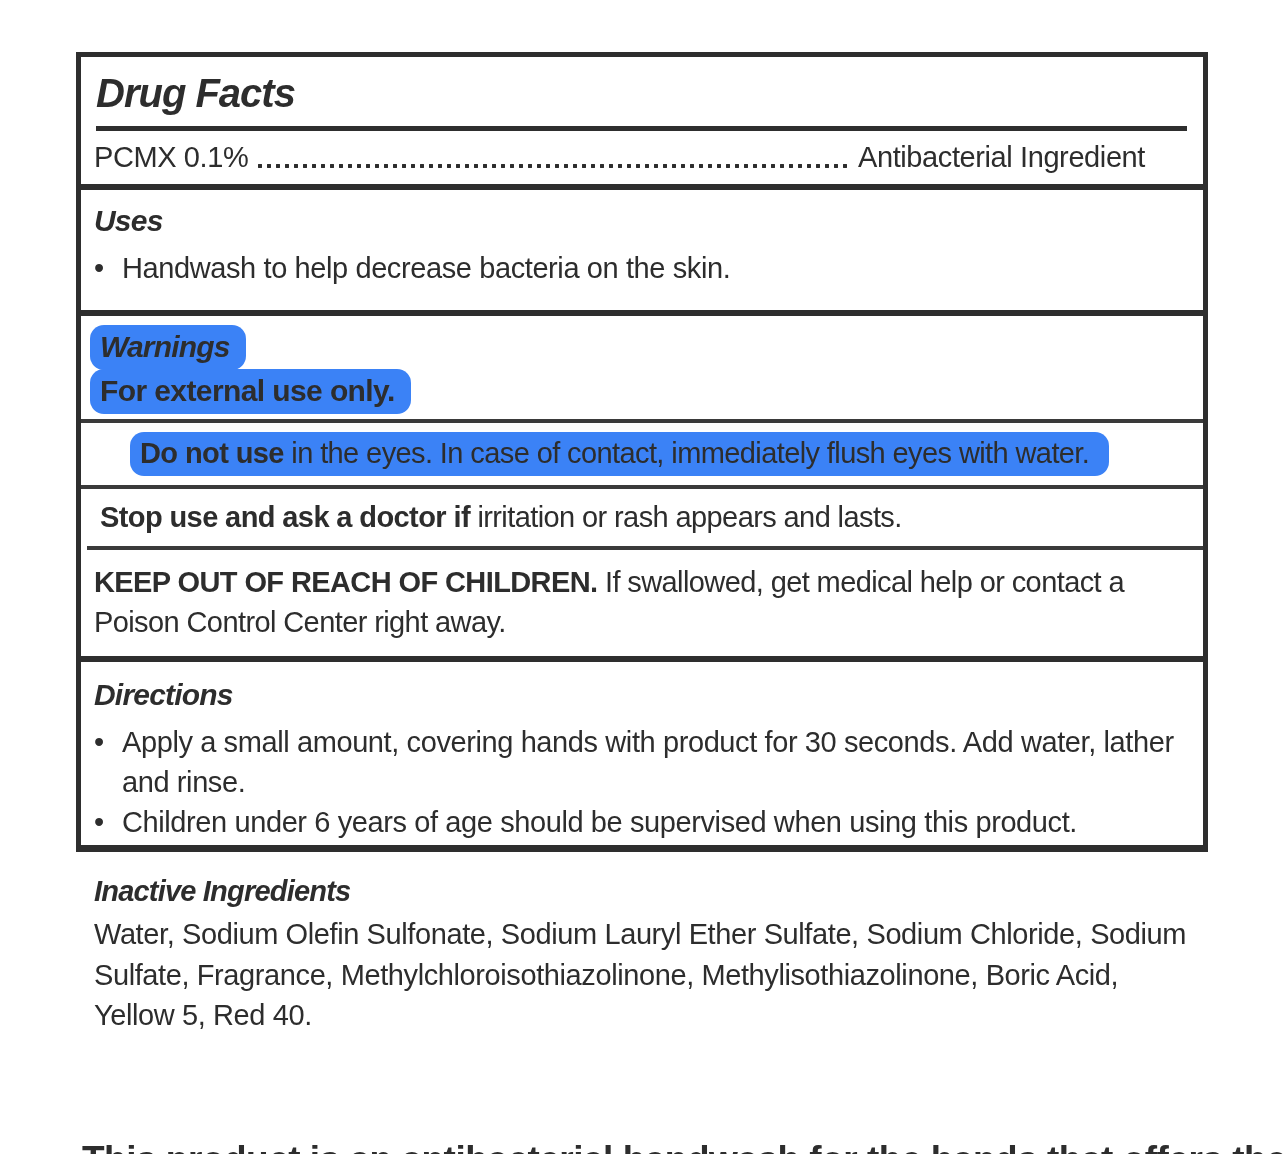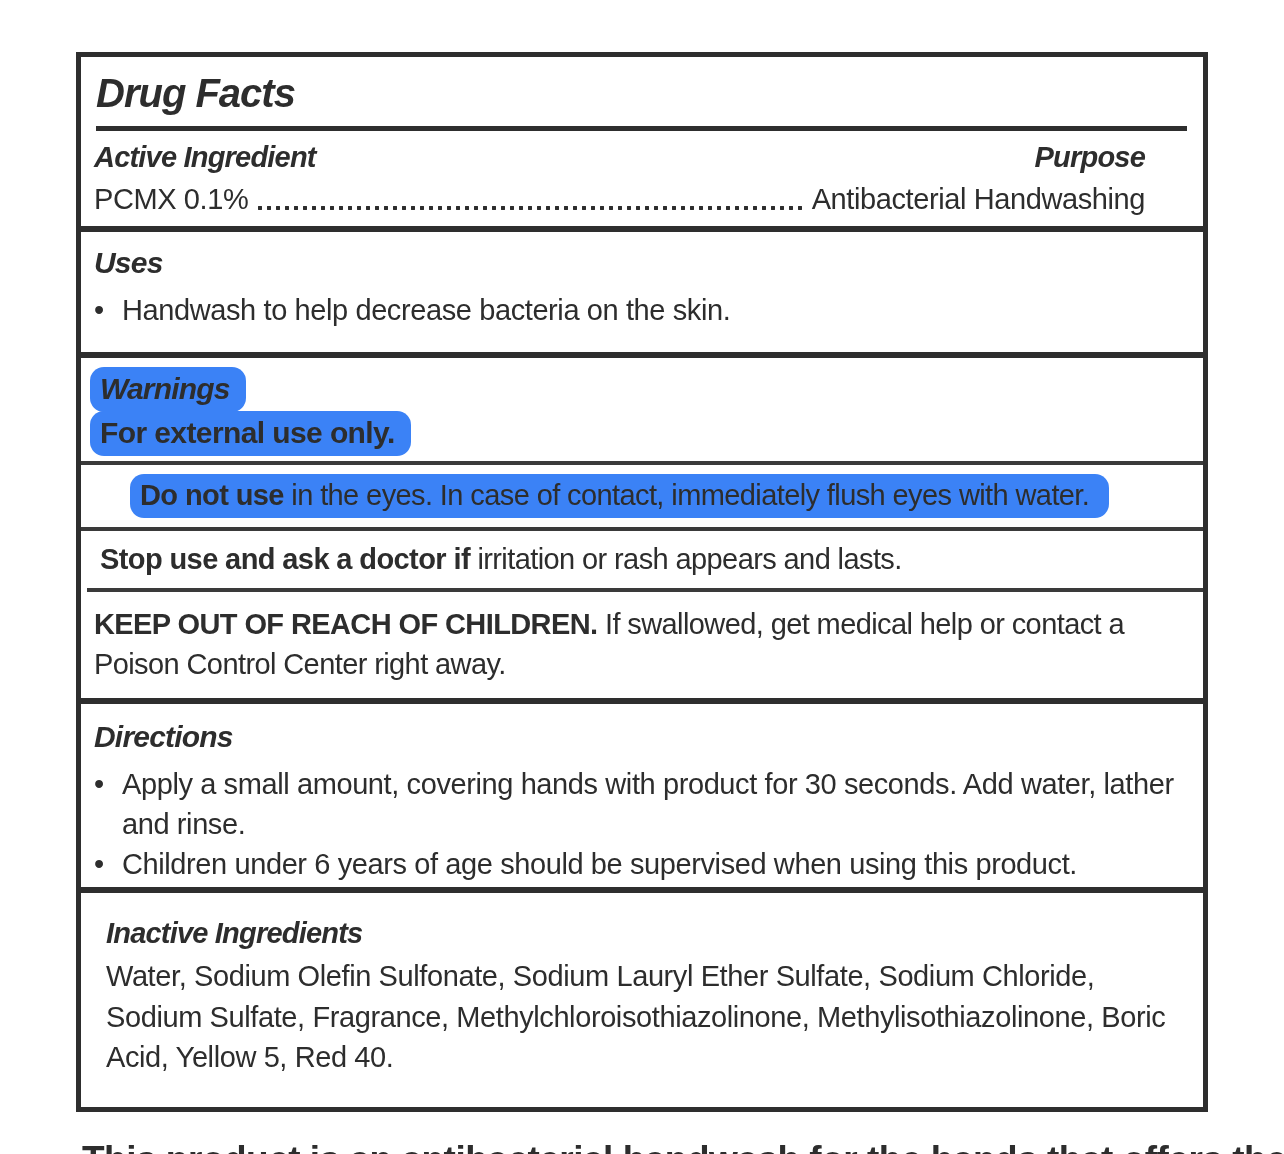--- a/index.html
+++ b/index.html
@@ -4,21 +4,21 @@
 <style>
   html,body{margin:0;padding:0;}
   body{
     width:1284px;height:1154px;overflow:hidden;position:relative;
     background:#ffffff;
     font-family:"Liberation Sans", sans-serif;
     color:#2d2d2d;
     -webkit-font-smoothing:antialiased;
   }
   .label-box{
-    position:absolute;left:76px;top:52px;width:1132px;height:1060px;
+    position:absolute;left:76px;top:52px;width:1132px;height:800px;
     border:5px solid #2e2e2e;box-sizing:border-box;background:#fff;
   }
   .sec{padding:10px 14px 10px 13px;box-sizing:border-box;letter-spacing:-0.4px;}
   .sec-divider{border-bottom:6px solid #2e2e2e;}
   .row-divider{border-bottom:4px solid #3a3a3a;}
   .title{
     font-size:40px;font-weight:bold;font-style:italic;letter-spacing:-1px;
     padding:4px 0 10px 2px;
   }
   .title-rule{border-bottom:5px solid #2e2e2e;margin:0 2px 10px 2px;}
@@ -37,44 +37,40 @@
   .hl{
     display:inline-block;background:#3b82f6;border-radius:14px;
     padding:5px 16px 6px 10px;margin-left:-4px;
   }
   .warn-head-row{padding:9px 14px 6px 13px;}
   .warn-head-row .hl{margin-bottom:-1px;}
   .ext-bold{font-size:30px;font-weight:bold;letter-spacing:-0.6px;}
   .mixed-row{padding:9px 14px 9px 13px;font-size:29px;letter-spacing:-0.6px;}
   .mixed-row b{letter-spacing:-0.6px;}
   .keepout-row{padding:12px 14px 14px 13px;}
-  .inactive-sec{padding-top:24px;margin-left:12px;}
+  .inactive-sec{padding-top:24px;}
   .inactive-body{margin-top:6px;font-size:29px;line-height:1.40;letter-spacing:-0.4px;}
   .footer-cut{
     position:absolute;left:82px;top:1139px;width:1180px;
     font-size:37px;font-weight:bold;letter-spacing:-0.5px;color:#2d2d2d;
     white-space:nowrap;
   }
 </style>
 </head>
 <body>
 
 <div class="label-box">
 
   <div class="sec sec-divider">
     <div class="title">Drug Facts</div>
     <div class="title-rule"></div>
-    <div class="ai-row">
-      <span class="h-bi">Active Ingredient</span>
-      <span class="h-bi">Purpose</span>
-    </div>
     <div class="pcmx-row">
       <span>PCMX 0.1%</span>
       <span class="leader"></span>
-      <span>Antibacterial Handwashing</span>
+      <span>Antibacterial Ingredient</span>
     </div>
   </div>
 
   <div class="sec sec-divider" style="padding-top:14px;padding-bottom:22px;">
     <div class="h-bi" style="font-size:30px;">Uses</div>
     <ul class="bullets">
       <li>Handwash to help decrease bacteria on the skin.</li>
     </ul>
   </div>
 

